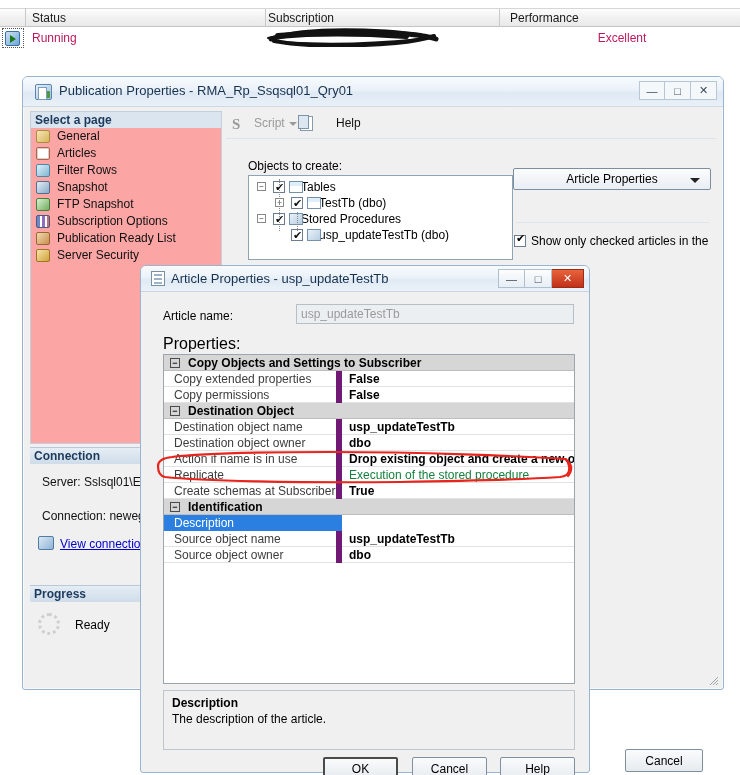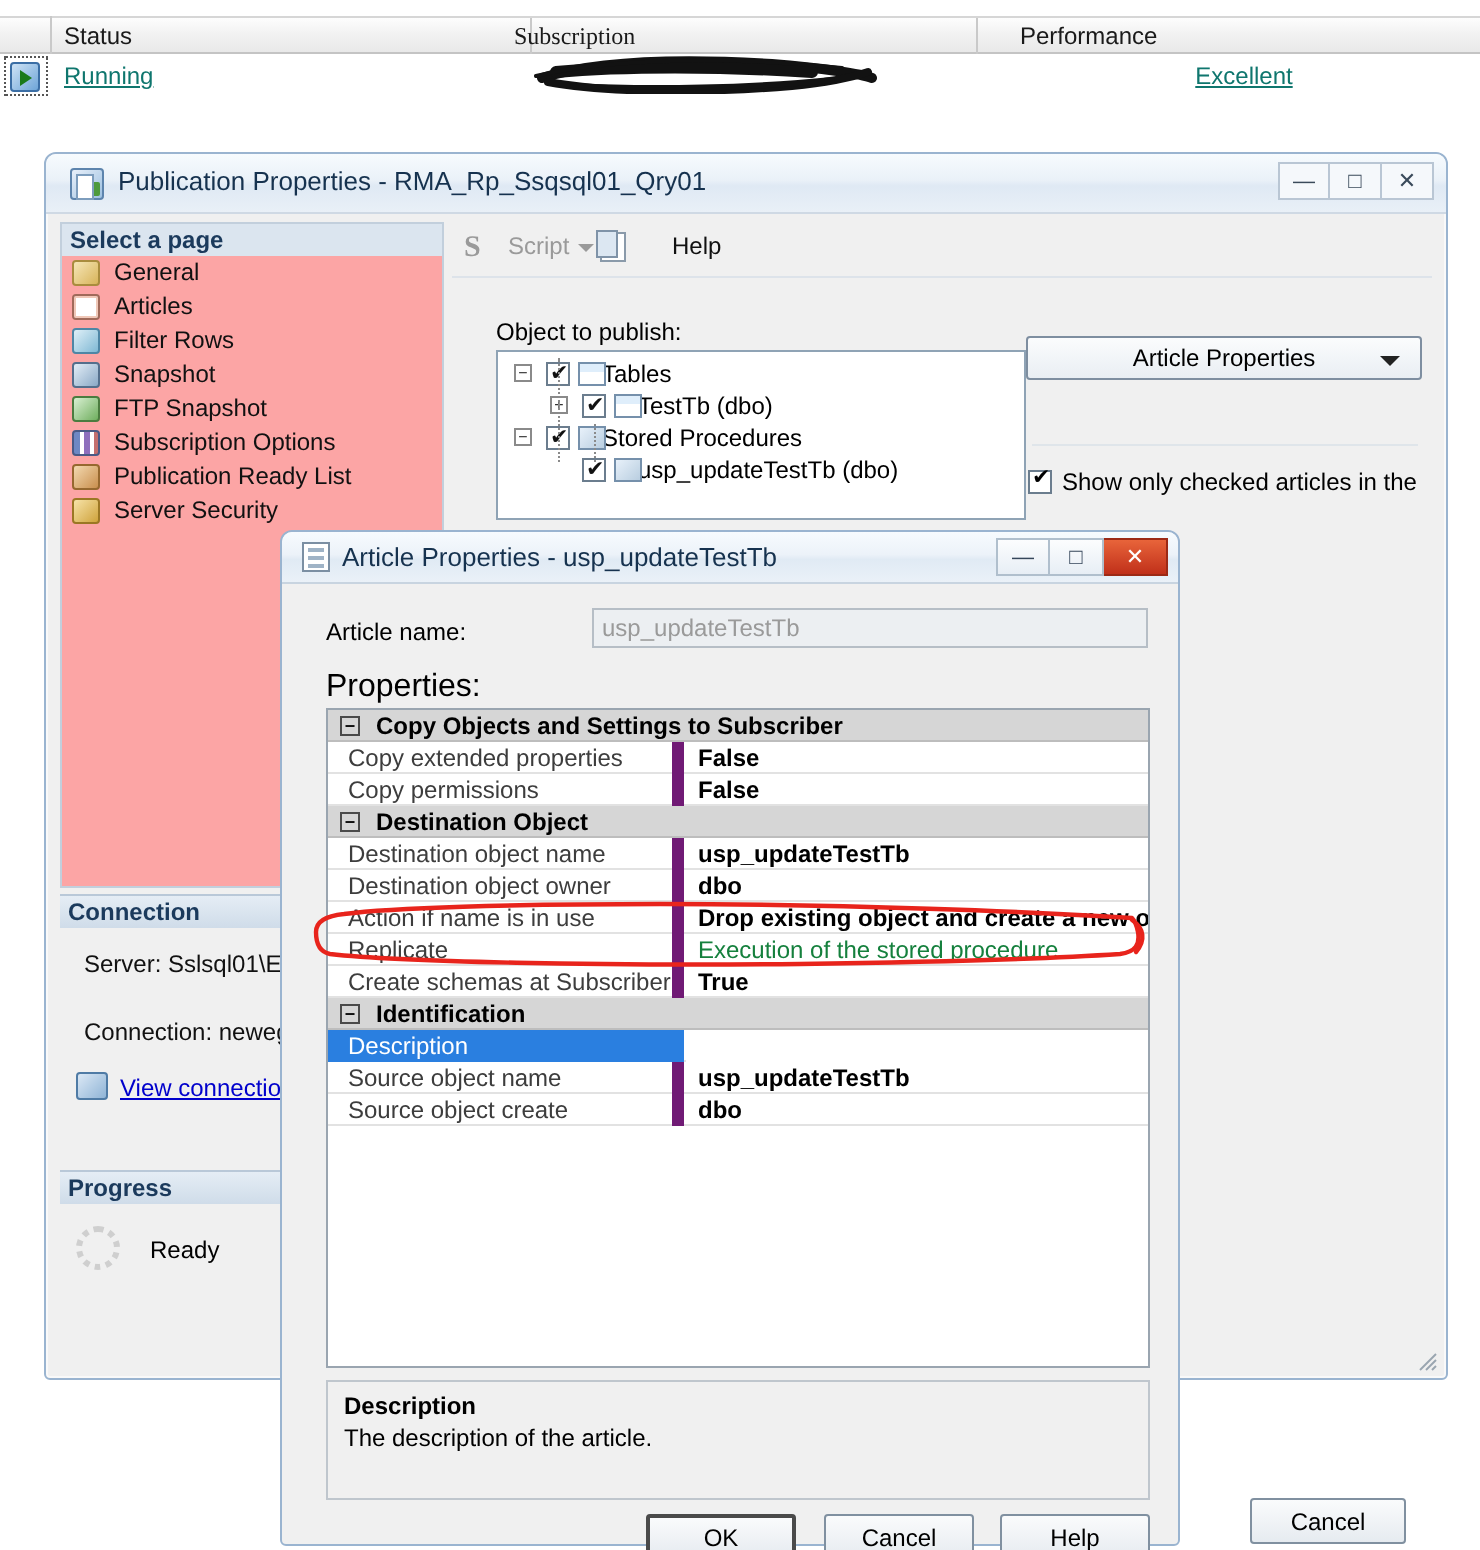--- a/index.html
+++ b/index.html
@@ -17,26 +17,26 @@
   
   .grid-wrap { position:absolute; left:0; top:0; width:740px; height:64px; background:#fff; }
   .grid-hdr { position:absolute; left:0; top:8px; height:19px; width:740px;
               background: linear-gradient(to bottom,#fdfdfd 0%, #f1f1f1 50%, #e9e9e9 100%);
               border-top:1px solid #d6d6d6; border-bottom:1px solid #c4c4c4; }
   .grid-hdr .cell { position:absolute; top:0; height:18px; line-height:18px;
                     padding-left:6px; font-size:12px; color:#1a1a1a;
                     border-right:1px solid #c9c9c9; }
   .grid-hdr .c0 { left:0; width:26px; padding:0; }
   .grid-hdr .c1 { left:26px; width:240px; }
-  .grid-hdr .c2 { left:251px; width:238px;font-family:Liberation Serif, serif; }
+  .grid-hdr .c2 { left:262px; width:238px; }
   .grid-hdr .c3 { left:504px; width:236px; border-right:none; }
 
   .grid-row { position:absolute; left:0; top:27px; height:22px; width:740px; background:#fff; }
   .grid-row .gcell { position:absolute; top:0; height:22px; line-height:22px;
-                     padding-left:6px; font-size:12px; color:#0f766e;text-decoration:underline; }
+                     padding-left:6px; font-size:12px; color:#be185d; }
   .grid-row .r0 { left:0; width:26px; padding:0; }
   .grid-row .r1 { left:26px; width:240px; }
   .grid-row .r2 { left:266px; width:238px; }
   .grid-row .r3 { left:501px; width:236px;text-align:center; }
   .grid-row .sel-box { position:absolute; left:2px; top:1px; width:22px; height:20px;
                        border:1px dotted #555; }
   .run-icon { position:absolute; left:5px; top:4px; width:15px; height:15px;
               background:linear-gradient(135deg,#cfe3f5,#6ea5d8); border:1px solid #3b6ea5;
               border-radius:2px; }
   .run-icon:after { content:""; position:absolute; left:4px; top:3px;
@@ -290,21 +290,21 @@
 
       <div class="rightpane">
         <div class="toolbar">
           <div class="tb-s-ico">S</div>
           <div class="tb-script">Script</div>
           <div class="tb-caret"></div>
           <div class="tb-h-ico"></div>
           <div class="tb-help">Help</div>
         </div>
 
-        <div class="objlabel">Object to publish:</div>
+        <div class="objlabel">Objects to create:</div>
         <div class="treebox">
           <div class="tnode" style="padding-left:52px;margin-top:3px;">
             <span class="tplus" style="left:8px;">−</span>
             <span class="tcb" style="left:24px;"></span>
             <span class="ticon" style="left:40px;background:linear-gradient(to bottom,#dfeefb 0 4px,#fff 4px);"></span>
             <span>Tables</span>
           </div>
           <div class="tnode" style="padding-left:70px;">
             <span class="tplus" style="left:26px;">+</span>
             <span class="tcb" style="left:42px;"></span>
@@ -409,21 +409,21 @@
         </div>
         <div class="pg-row sel">
           <span class="pg-name">Description</span>
           <span class="pg-val"></span>
         </div>
         <div class="pg-row">
           <span class="pg-name">Source object name</span>
           <span class="pg-val">usp_updateTestTb</span>
         </div>
         <div class="pg-row">
-          <span class="pg-name">Source object create</span>
+          <span class="pg-name">Source object owner</span>
           <span class="pg-val">dbo</span>
         </div>
         <div class="pg-filler"></div>
       </div>
 
       <div class="desc-box">
         <div class="desc-h">Description</div>
         <div class="desc-t">The description of the article.</div>
       </div>
 

